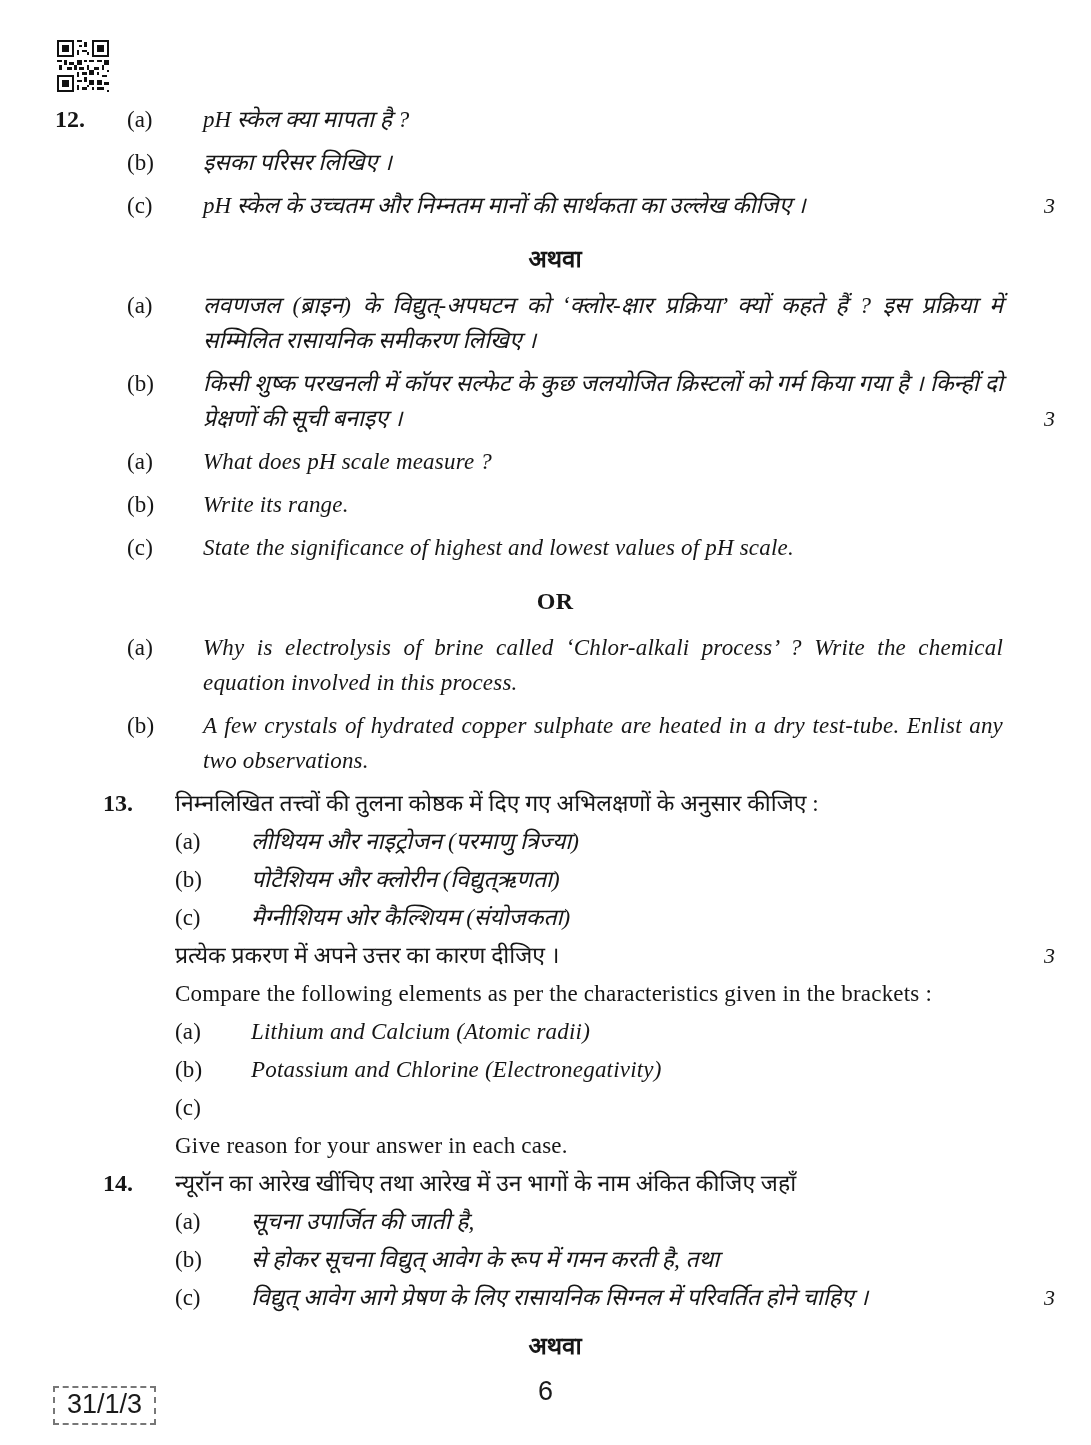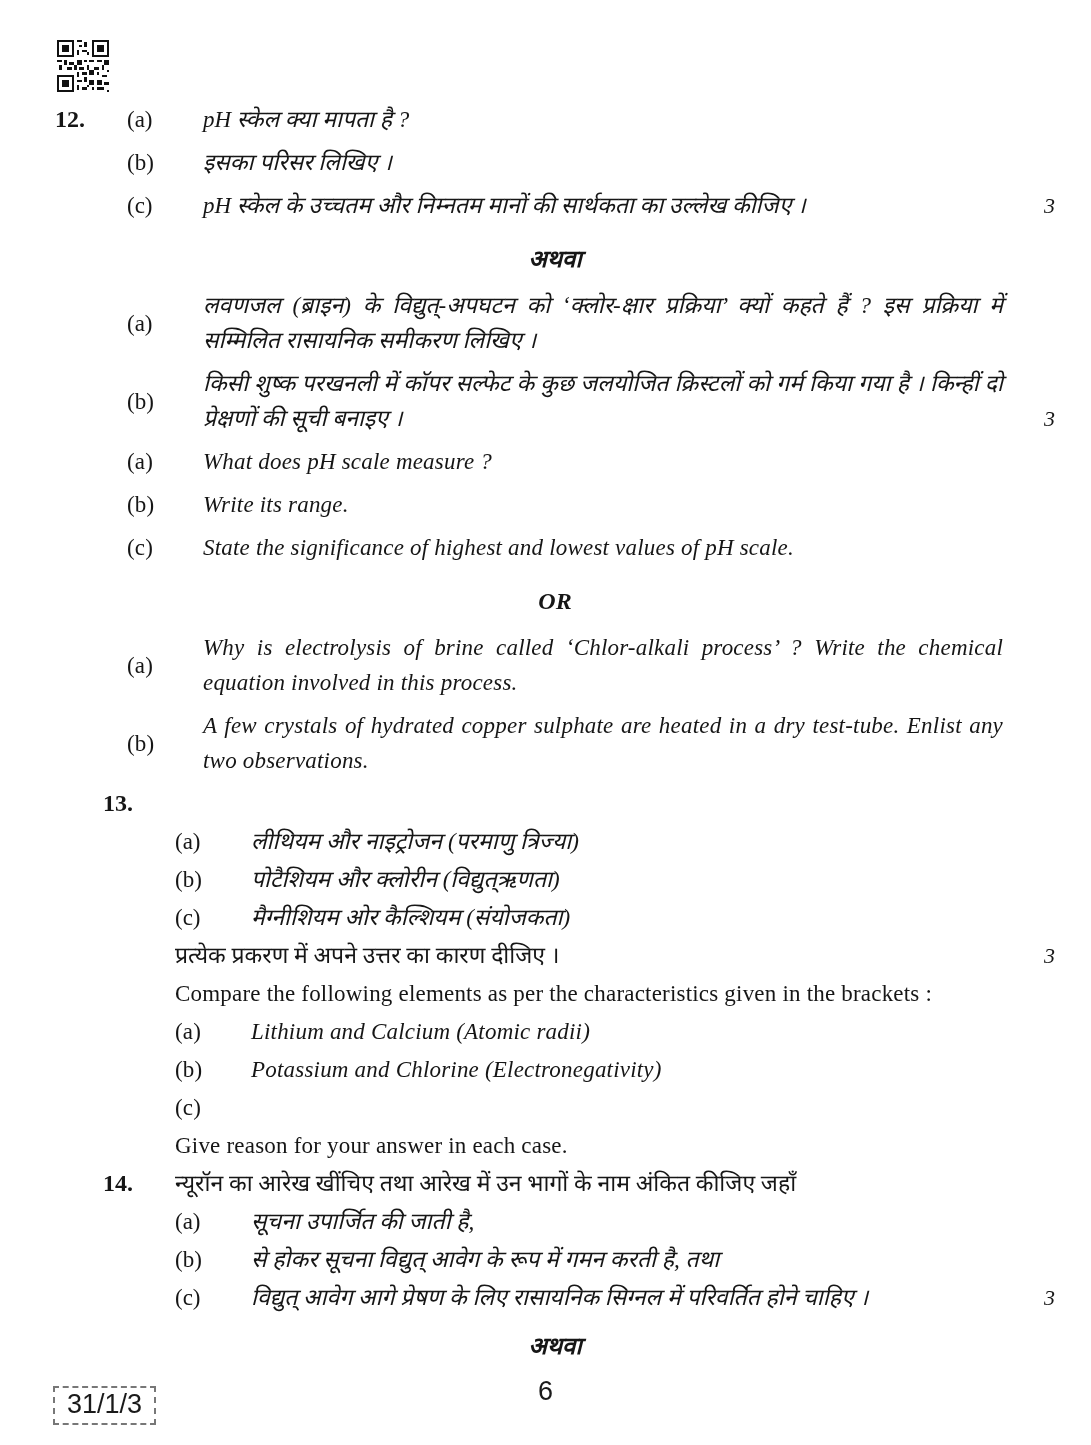--- a/index.html
+++ b/index.html
@@ -12,33 +12,33 @@
     position: relative;
     overflow: hidden;
   }
   .sheet {
     position: absolute; inset: 0;
     padding: 38px 36px 0 55px;
   }
   .qr-wrap { width: 52px; height: 58px; margin: 2px 0 4px 2px; }
   .qr-wrap svg { width: 52px; height: 52px; display: block; }
 
-  .row { display: flex; align-items: center; margin-bottom: 8px; }
+  .row { display: flex; align-items: flex-start; margin-bottom: 8px; }
   .row.tight { margin-bottom: 3px; margin-left: 48px; }
   .num  { flex: none; width: 72px; font-weight: bold; font-size: 24px; line-height: 35px; }
   .part { flex: none; width: 76px; font-size: 23px; line-height: 35px; }
   .text { flex: 1; font-size: 23px; line-height: 35px; text-align: justify; font-style: italic; }
   .stem { flex: 1; font-size: 23px; line-height: 35px; text-align: justify; }
   .marks {
     flex: none; width: 52px; align-self: flex-end;
     text-align: right; font-style: italic; font-size: 22px; line-height: 35px;
   }
   .divider {
     text-align: center; font-weight: bold; font-size: 24px;
-    line-height: 34px; margin: 19px 0 12px 0; font-style: italic;
+    line-height: 34px; margin: 19px 0 12px 0;
   }
   .eng { letter-spacing: 0.2px; }
 
   .footer-page {
     position: absolute; left: 0; right: 0; bottom: 38px;
     text-align: center;
     font-family: "Liberation Sans", "DejaVu Sans", sans-serif;
     font-size: 27px; color: #1a1a1a;
   }
   .footer-code {
@@ -172,20 +172,21 @@
   </div>
   <div class="row">
     <div class="num"></div>
     <div class="part eng">(b)</div>
     <div class="text eng">A few crystals of hydrated copper sulphate are heated in a dry test-tube. Enlist any two observations.</div>
     <div class="marks"></div>
   </div>
 
   <div class="row tight">
     <div class="num">13.</div>
+    <div class="stem">निम्नलिखित तत्त्वों की तुलना कोष्ठक में दिए गए अभिलक्षणों के अनुसार कीजिए :</div>
     <div class="marks"></div>
   </div>
   <div class="row tight">
     <div class="num"></div>
     <div class="part">(a)</div>
     <div class="text">लीथियम और नाइट्रोजन (परमाणु त्रिज्या)</div>
     <div class="marks"></div>
   </div>
   <div class="row tight">
     <div class="num"></div>

